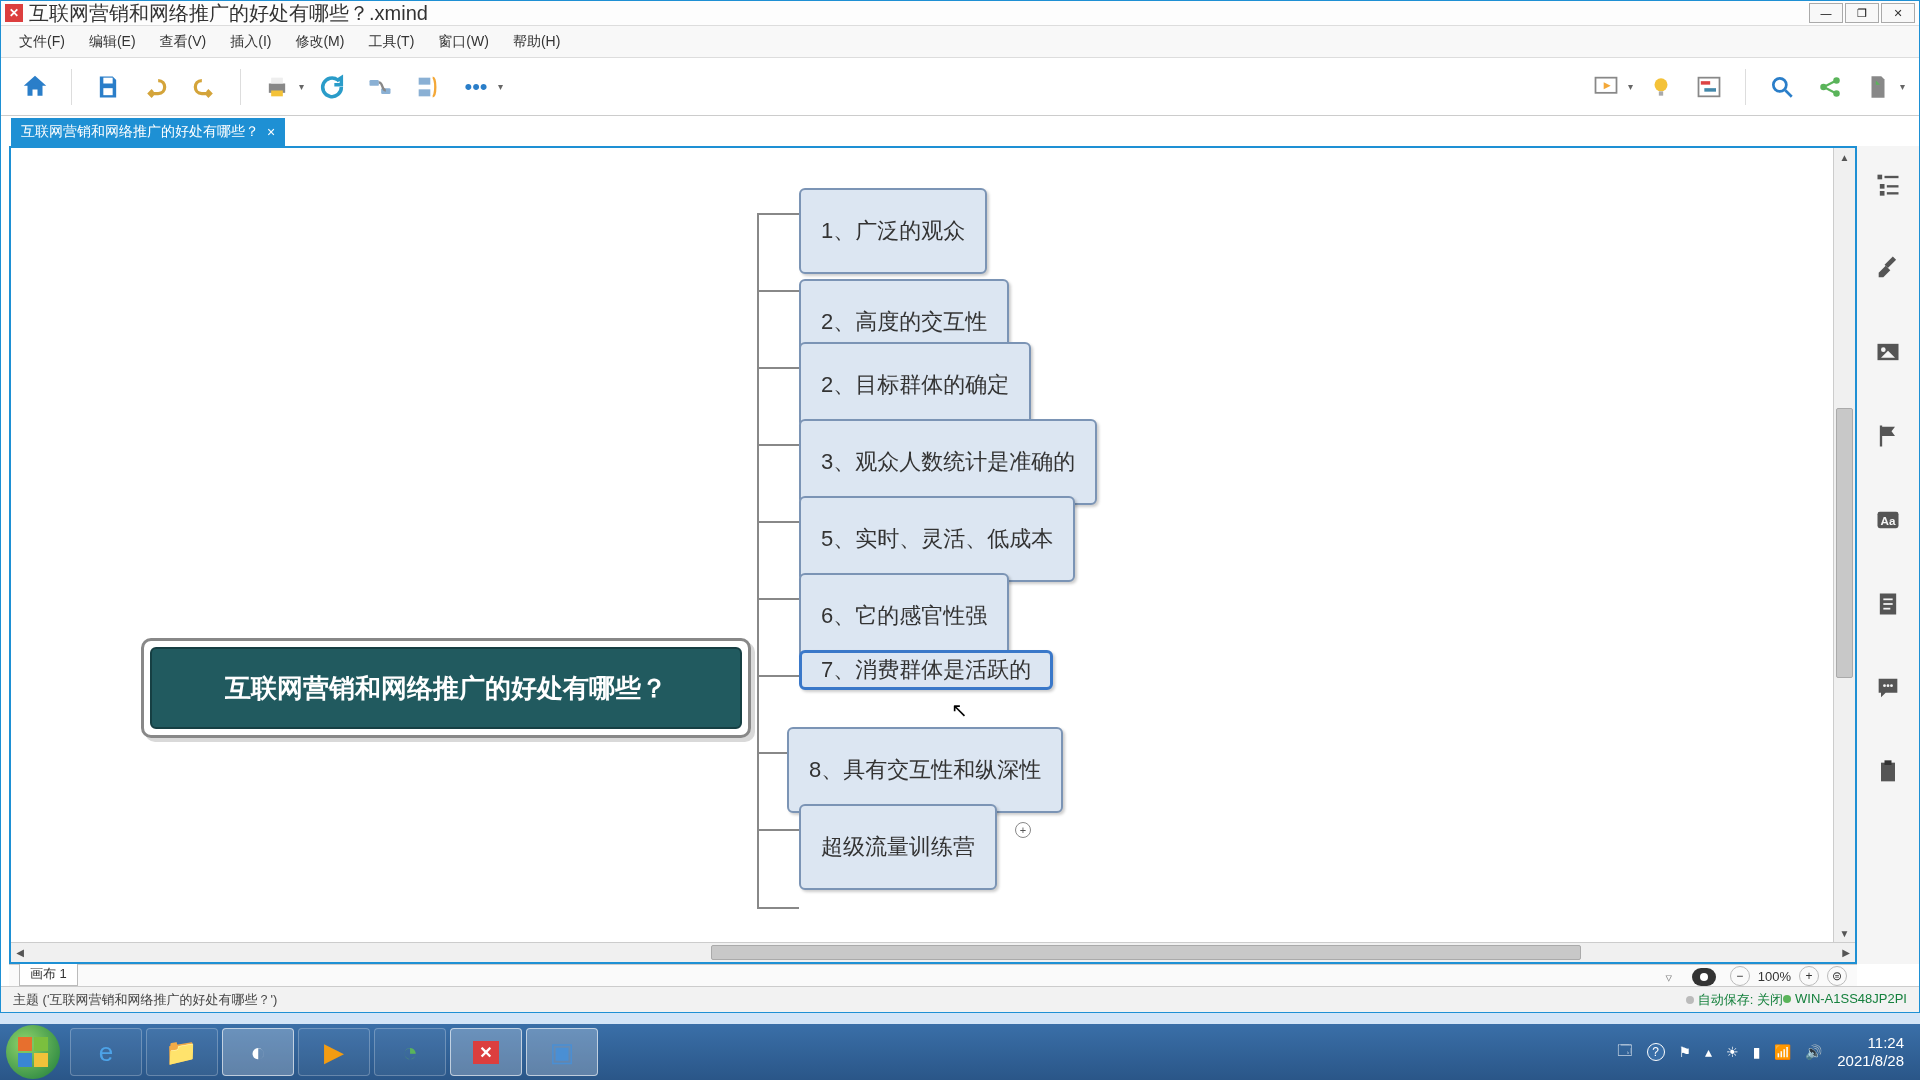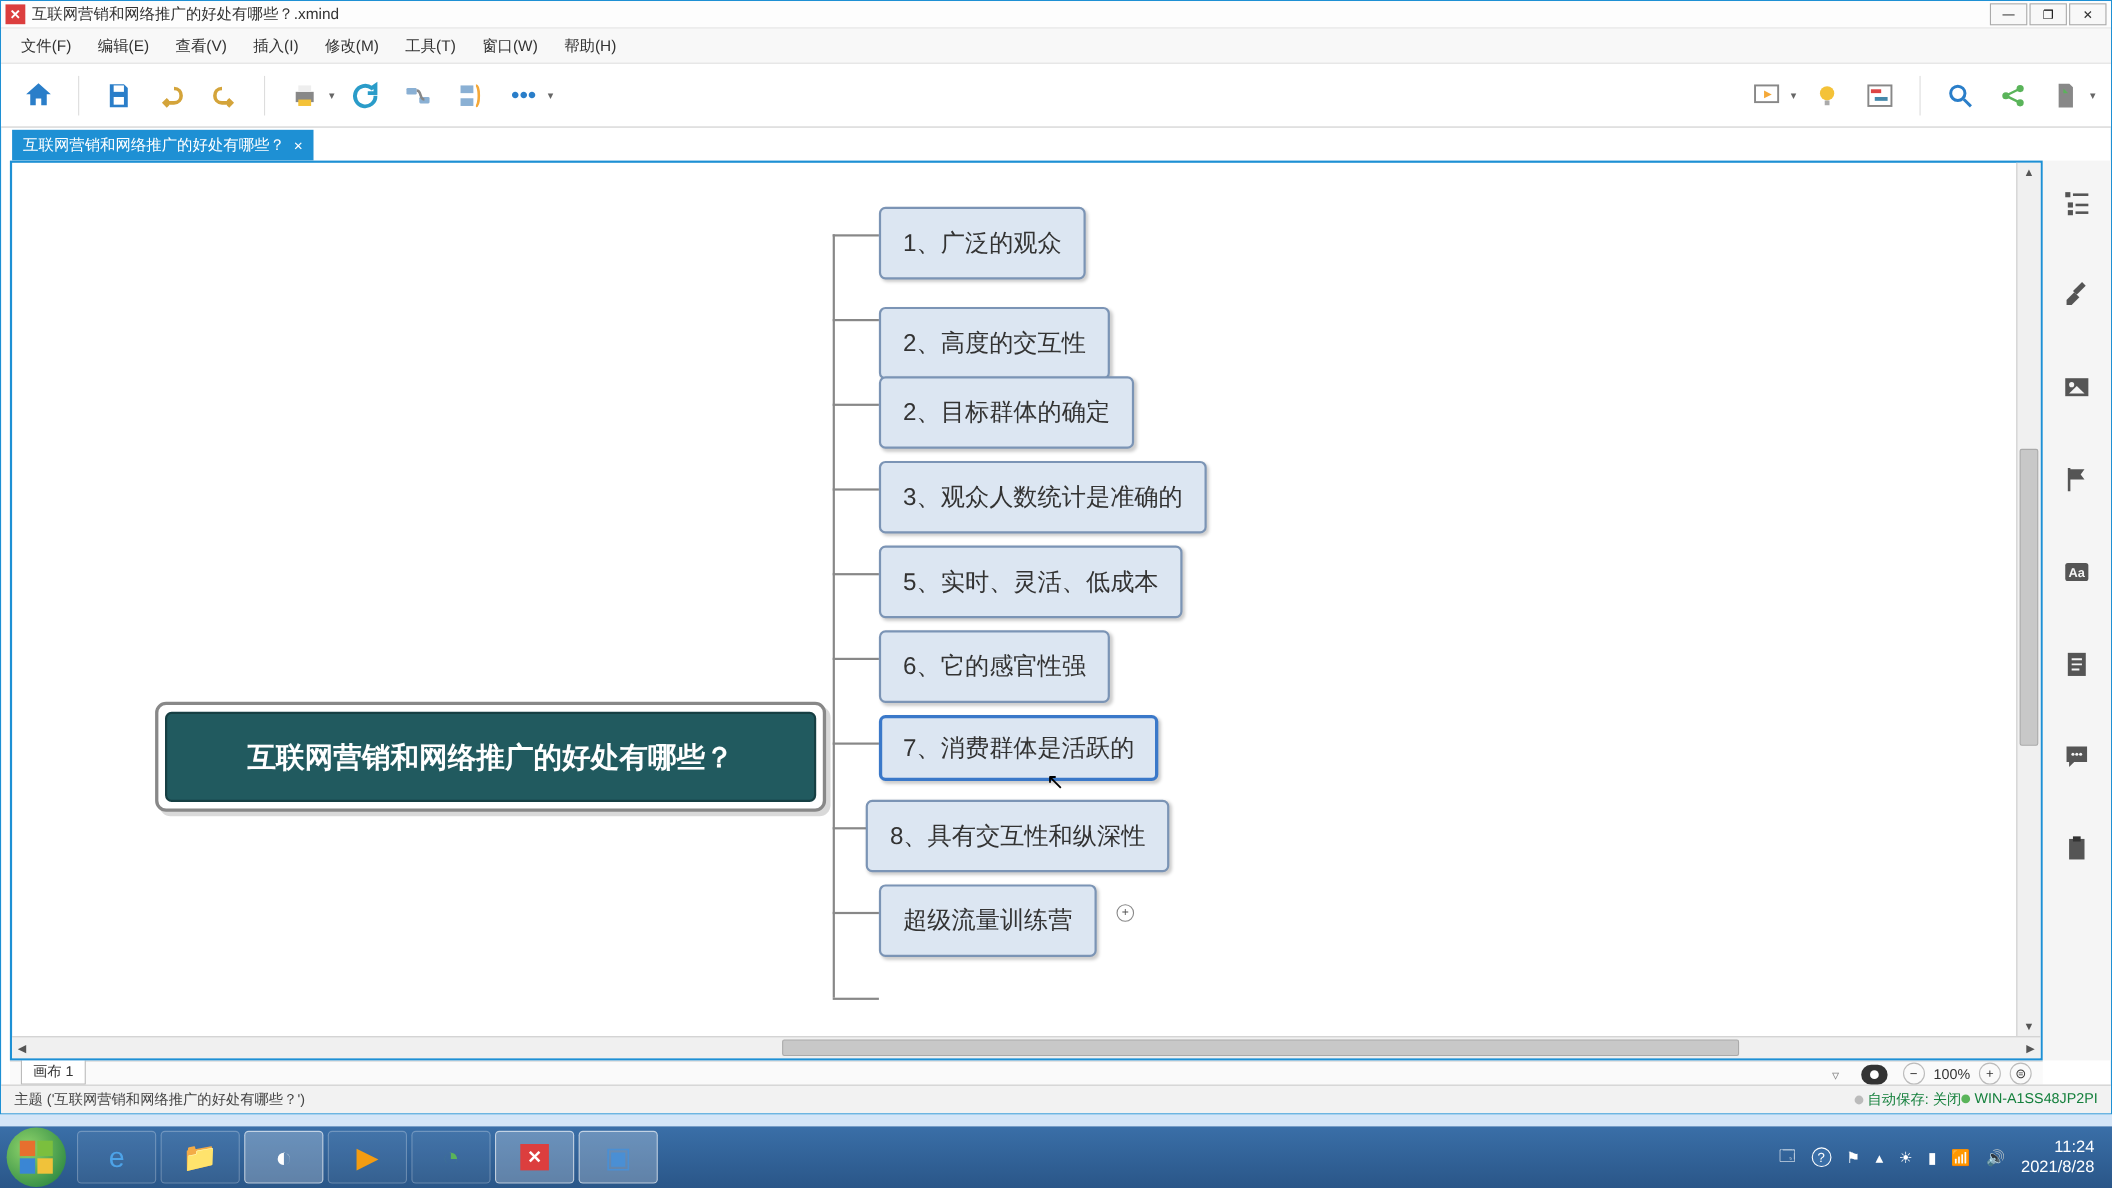--- a/index.html
+++ b/index.html
@@ -2,21 +2,21 @@
 <html><head>
 <meta charset="utf-8">
 <style>
 * { margin: 0; padding: 0; box-sizing: border-box; font-family: "Microsoft YaHei", sans-serif; }
 body { width: 1920px; height: 1080px; background: #d4e5f7; overflow: hidden; }
 
 .window { width: 1920px; height: 1013px; background: #fff; border: 1px solid #1e90d4; position: relative; }
 
 .titlebar { height: 25px; background: #fdfdfd; border-bottom: 1px solid #ddd; display: flex; align-items: center; padding: 0 4px; }
 .titlebar .app-icon { width: 18px; height: 18px; background: #dc3e3e; margin-right: 6px; display: flex; align-items: center; justify-content: center; color: #fff; font-size: 12px; font-weight: bold; }
-.titlebar .title { font-size: 14px; color: #333; flex: 1; }
+.titlebar .title { font-size: 20px; color: #333; flex: 1; }
 .titlebar .win-btns { display: flex; gap: 2px; }
 .titlebar .win-btn { width: 34px; height: 20px; border: 1px solid #aaa; background: #f8f8f8; display: flex; align-items: center; justify-content: center; font-size: 11px; cursor: pointer; }
 .titlebar .win-btn.close { color: #333; }
 
 .menubar { height: 32px; background: #f8f8f8; border-bottom: 1px solid #ddd; display: flex; align-items: center; padding: 0 8px; gap: 4px; }
 .menubar .menu-item { padding: 4px 10px; font-size: 14px; color: #333; cursor: pointer; }
 
 .toolbar { height: 58px; background: #fff; border-bottom: 1px solid #ccc; display: flex; align-items: center; padding: 0 14px; gap: 8px; }
 .toolbar .sep { width: 1px; height: 36px; background: #ddd; margin: 0 8px; }
 .toolbar .tb-btn { width: 40px; height: 40px; display: flex; align-items: center; justify-content: center; cursor: pointer; border-radius: 3px; }
@@ -46,22 +46,22 @@
 .hscroll .arrow.right { right: 0; }
 
 .right-panel { width: 62px; background: #f5f5f5; display: flex; flex-direction: column; align-items: center; padding-top: 20px; gap: 48px; }
 .right-panel .rp-btn { width: 36px; height: 36px; display: flex; align-items: center; justify-content: center; cursor: pointer; color: #8b5cf6; }
 
 
 .central { position: absolute; left: 130px; top: 490px; width: 610px; height: 100px; }
 .central .outer { width: 100%; height: 100%; background: #fff; border: 3px solid #888; border-radius: 10px; box-shadow: 4px 4px 0 rgba(0,0,0,0.15); padding: 6px; }
 .central .inner { width: 100%; height: 100%; background: #215a5f; border: 2px solid #163f43; border-radius: 6px; display: flex; align-items: center; justify-content: center; color: #fff; font-size: 26px; font-weight: bold; }
 
-.child { position: absolute; background: #dce6f2; border: 2px solid #7b94b5; border-radius: 6px; padding: 16px 20px; font-size: 22px; color: #333; box-shadow: 2px 2px 3px rgba(0,0,0,0.2); white-space: nowrap; }
-.child.sel { border: 3px solid #3a78c9; padding: 12px 19px; }
+.child { position: absolute; background: #dce6f2; border: 2px solid #7b94b5; border-radius: 6px; padding: 26px 20px; font-size: 22px; color: #333; box-shadow: 2px 2px 3px rgba(0,0,0,0.2); white-space: nowrap; }
+.child.sel { border: 3px solid #3a78c9; padding: 2px 19px; }
 
 .link-line { position: absolute; background: #888; }
 .expand-marker { position: absolute; width: 16px; height: 16px; border: 1px solid #888; border-radius: 50%; background: #fff; display: flex; align-items: center; justify-content: center; font-size: 11px; color: #555; }
 
 .sheet-bar { height: 22px; border-top: 1px solid #ccc; display: flex; align-items: flex-end; padding: 0 10px; font-size: 13px; color: #333; background: #fafafa; margin: 0 62px 0 8px; }
 .sheet-bar .sheet-tab { padding: 2px 10px; border: 1px solid #bbb; background: #fff; }
 .sheet-bar .spacer { flex: 1; }
 .sheet-bar .zoom { display: flex; align-items: center; gap: 8px; }
 .sheet-bar .zbtn { width: 20px; height: 20px; border: 1px solid #bbb; border-radius: 50%; display: flex; align-items: center; justify-content: center; cursor: pointer; font-size: 12px; }
 .sheet-bar .eye { width: 24px; height: 18px; background: #333; border-radius: 10px; display: flex; align-items: center; justify-content: center; }

